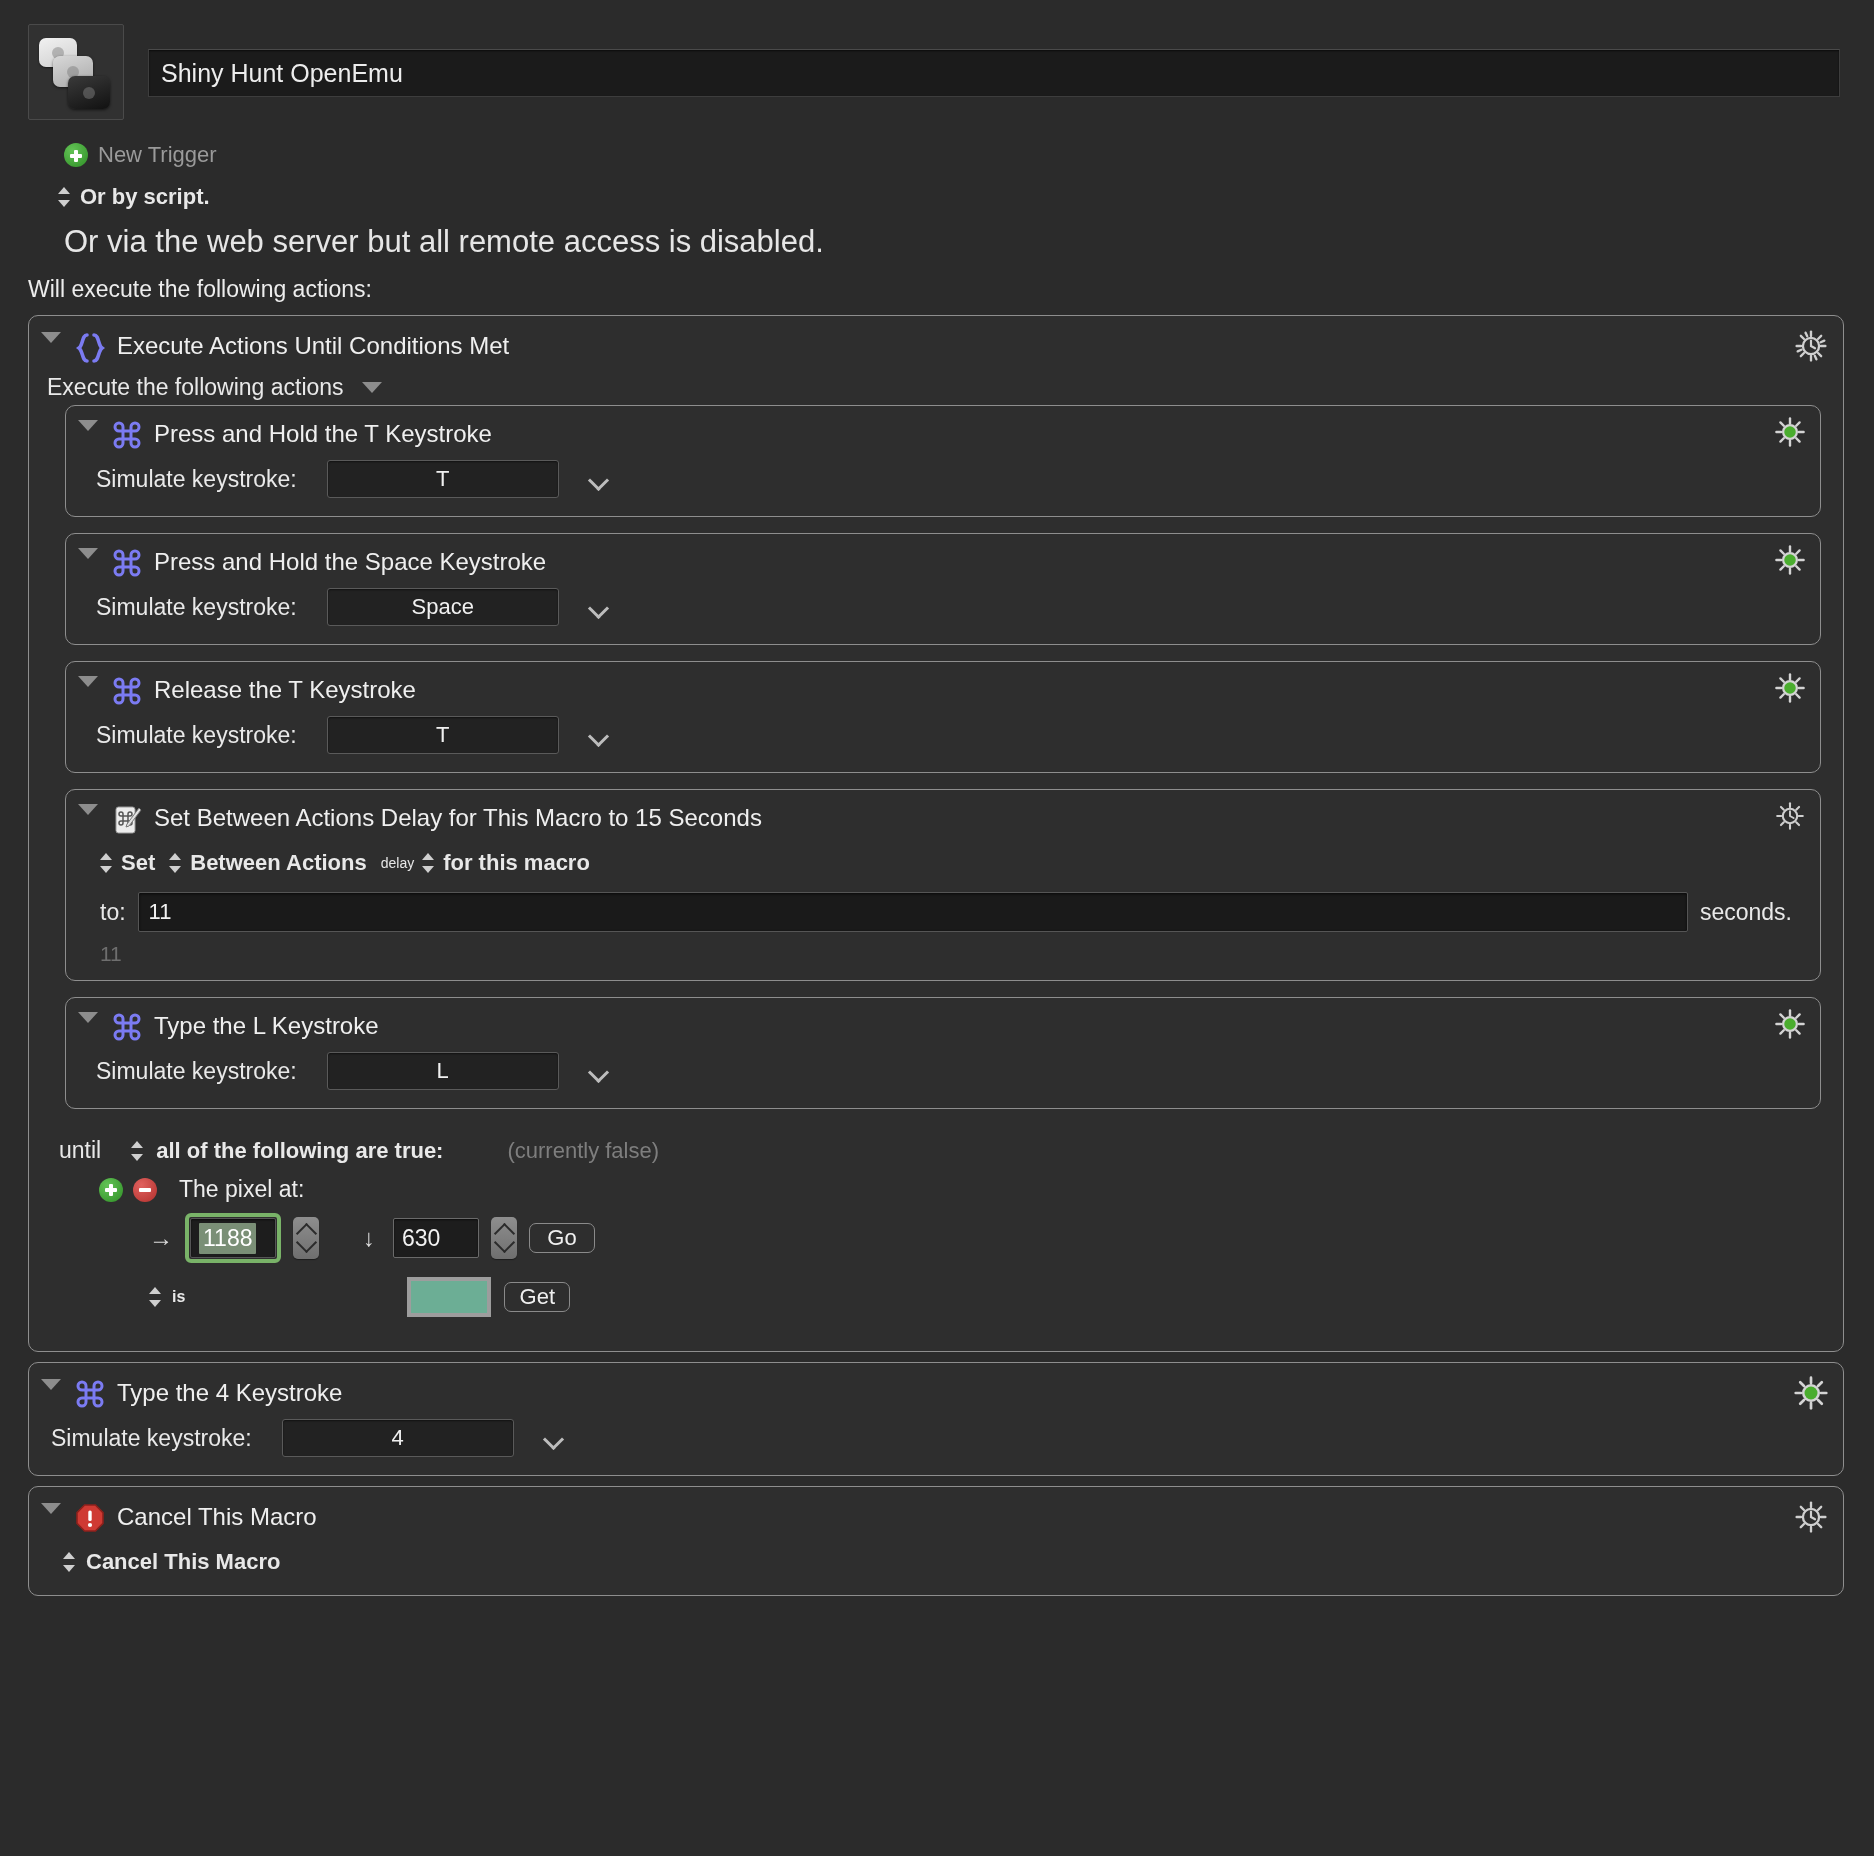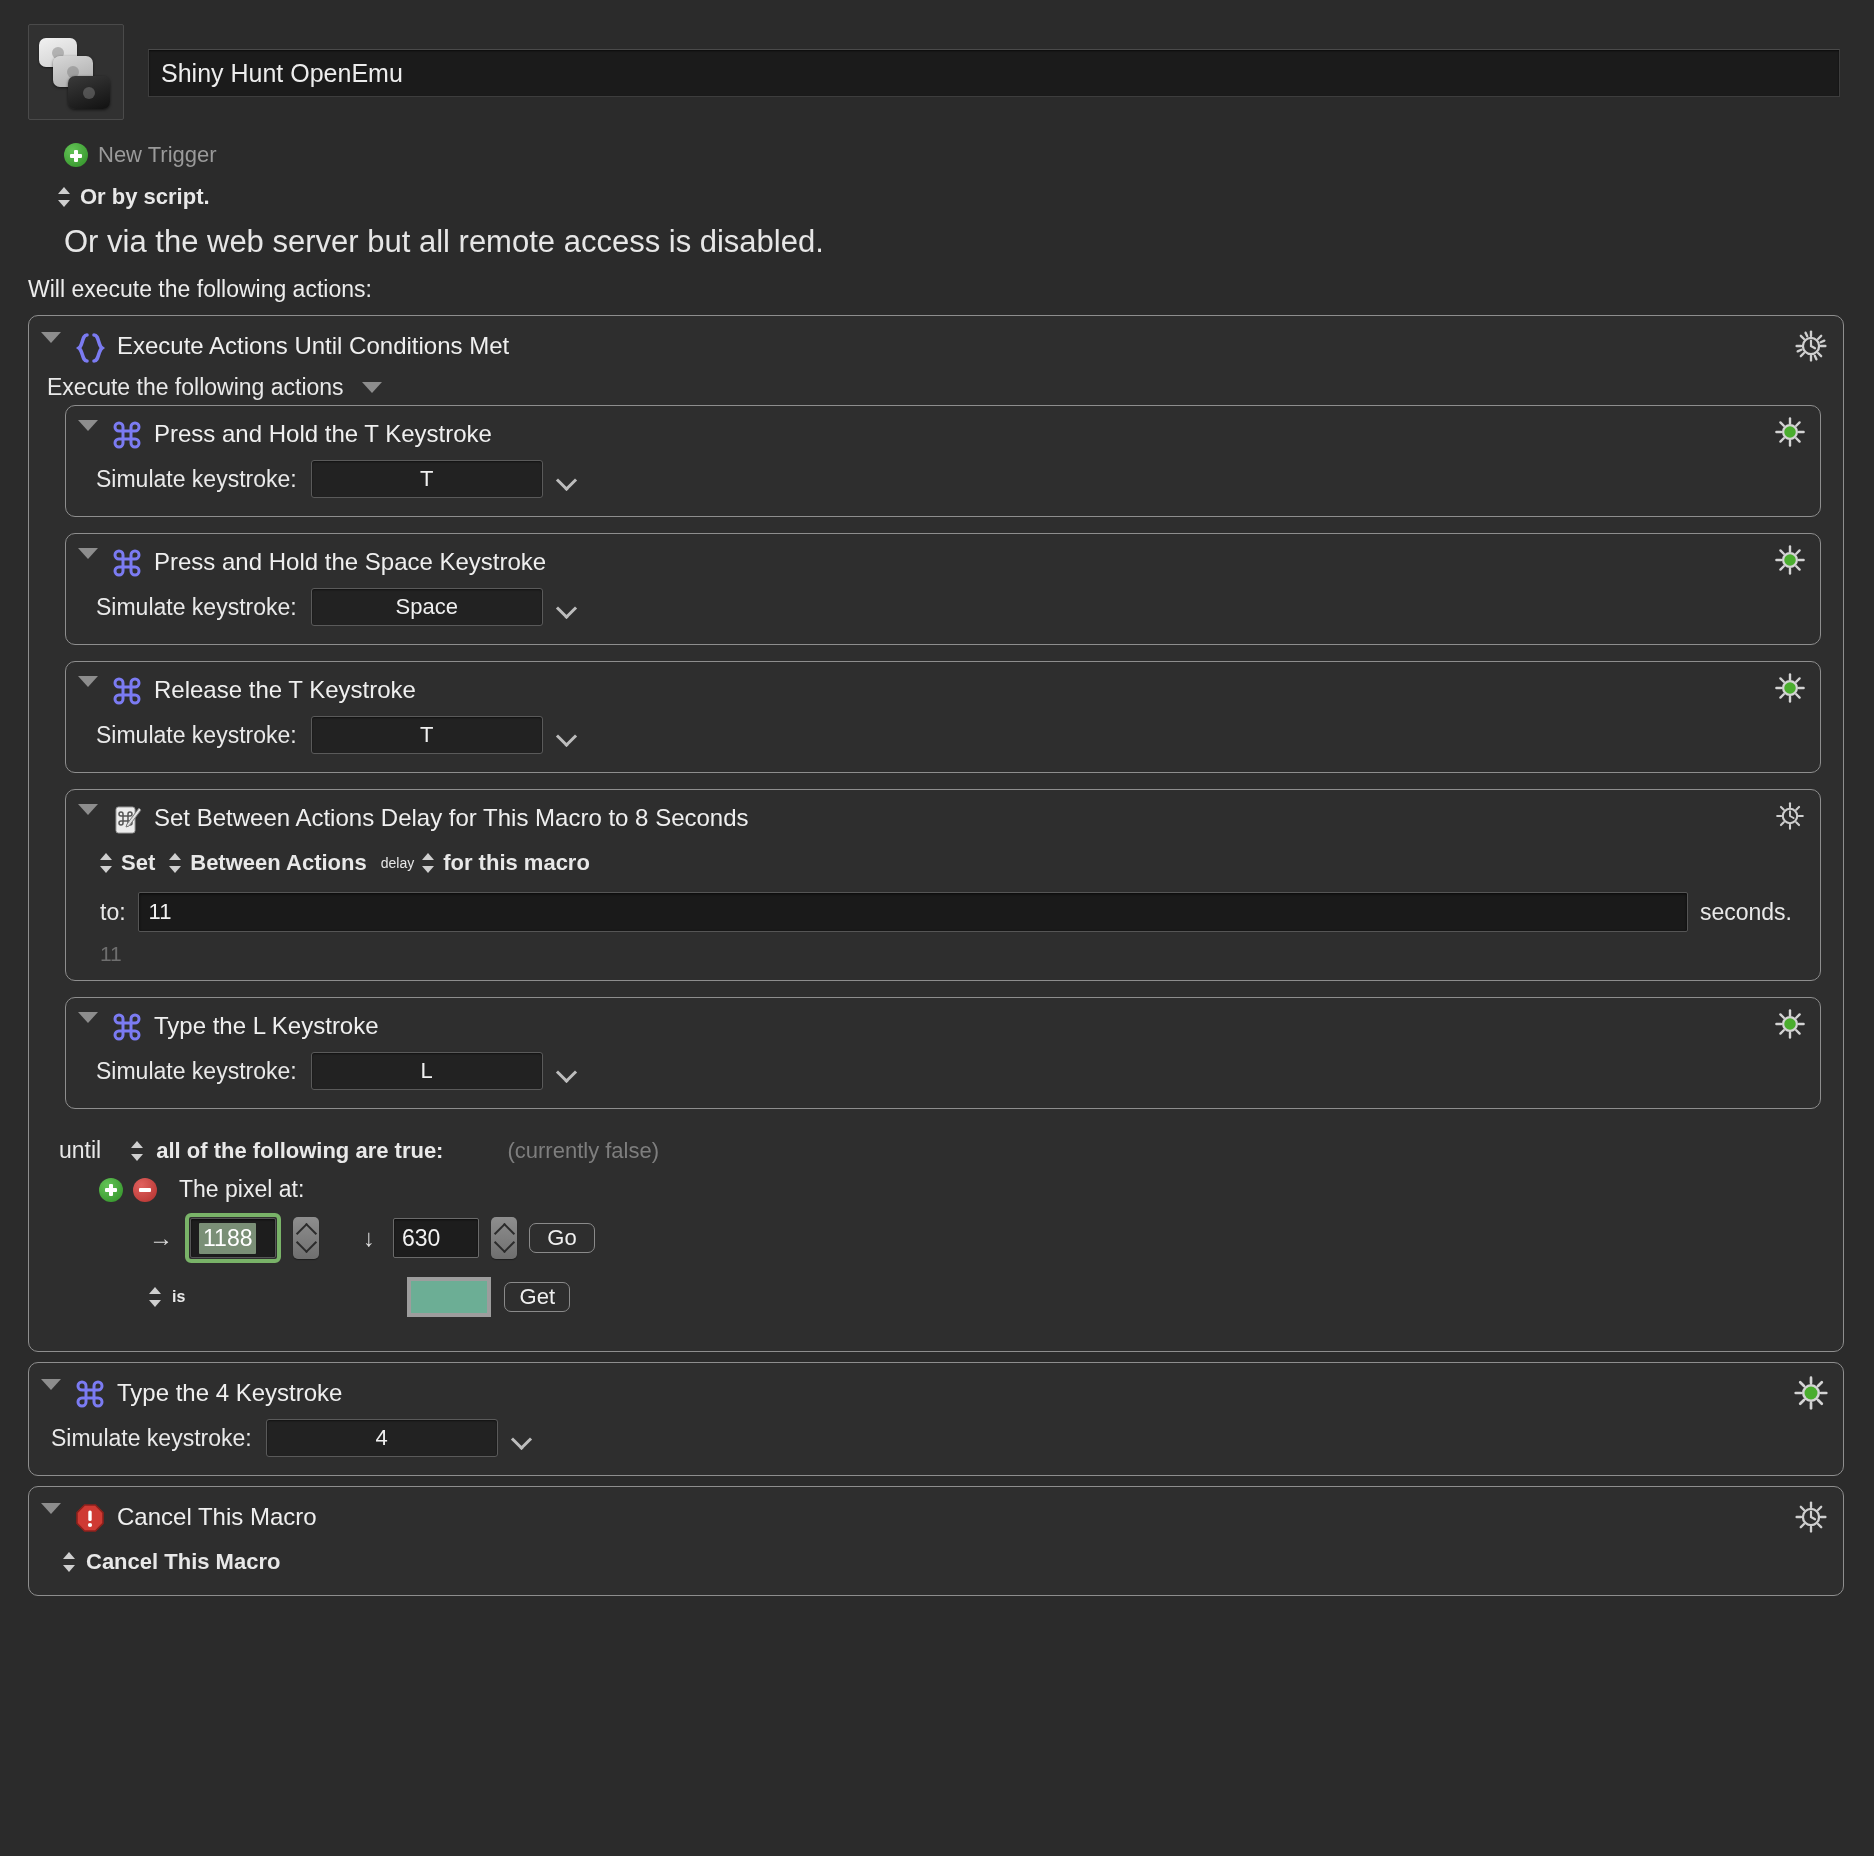--- a/index.html
+++ b/index.html
@@ -172,21 +172,21 @@
     position: absolute;
     right: 14px; top: 12px;
     width: 36px; height: 36px;
   }
   .gear.inner-gear { right: 14px; top: 10px; width: 32px; height: 32px; }
 
   
   .ks-row {
     display: flex;
     align-items: center;
-    gap: 14px;
+    gap: 30px;
     padding: 4px 0 4px 30px;
   }
   .ks-label { font-size: 23px; color:#e9e9e9; }
   .ks-field {
     width: 232px; height: 38px;
     background: #222;
     border: 1px solid #5a5a5a;
     border-radius: 3px;
     display:flex; align-items:center; justify-content:center;
     font-size: 22px; color:#f0f0f0;
@@ -506,21 +506,21 @@
         <path d="M20 14 L20 20 L24.5 22.5" fill="none" stroke="#cfcfcf" stroke-width="2.4" stroke-linecap="round"></path>
       </svg>
 
       <div class="act-head">
         <span class="disclosure"></span>
         <svg class="icn card-icon" viewBox="0 0 30 32">
           <rect x="4" y="3" width="19" height="26" rx="2.5" fill="#ededed" stroke="#9a9a9a" stroke-width="1"></rect>
           <path d="M11 12 H16 V17 H11 Z M11 12 V10 a2 2 0 1 0 -2 2 Z M16 12 V10 a2 2 0 1 1 2 2 Z M11 17 v2 a2 2 0 1 1 -2 -2 Z M16 17 v2 a2 2 0 1 0 2 -2 Z" fill="none" stroke="#555" stroke-width="1.5" stroke-linejoin="round"></path>
           <path d="M27 4 L29 6 L17 22 L14 23 L15 20 Z" fill="#e2e2e2" stroke="#777" stroke-width="1"></path>
         </svg>
-        <span class="act-title">Set Between Actions Delay for This Macro to 8 Seconds</span>
+        <span class="act-title">Set Between Actions Delay for This Macro to 15 Seconds</span>
       </div>
 
       <div class="delay-sel-row">
         <span class="updown"></span>
         <span class="bold-pop">Set</span>
         <span class="updown"></span>
         <span class="bold-pop">Between Actions</span>
         <span class="word">delay</span>
         <span class="updown"></span>
         <span class="bold-pop">for this macro</span>

